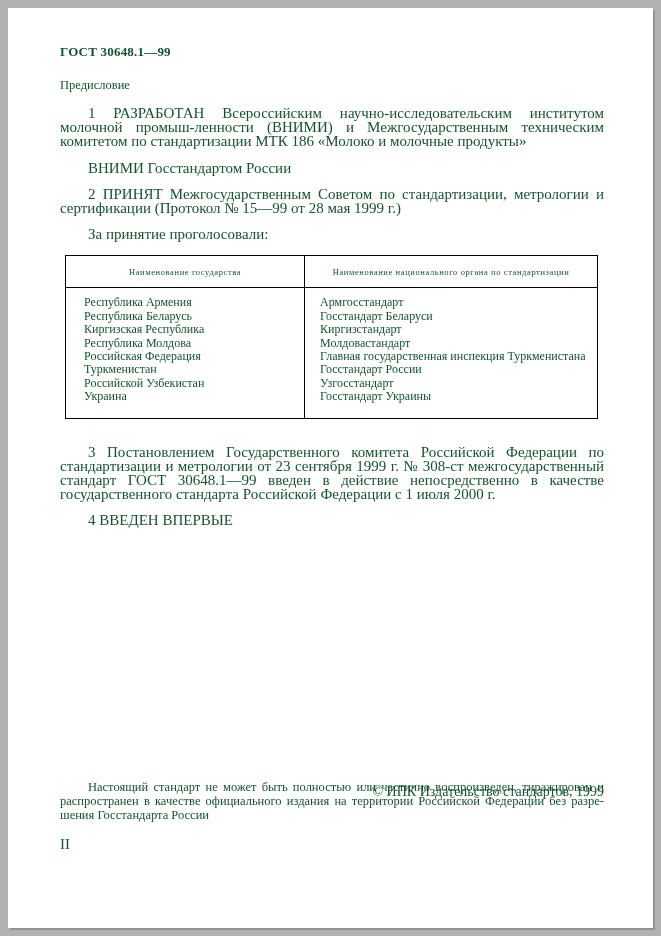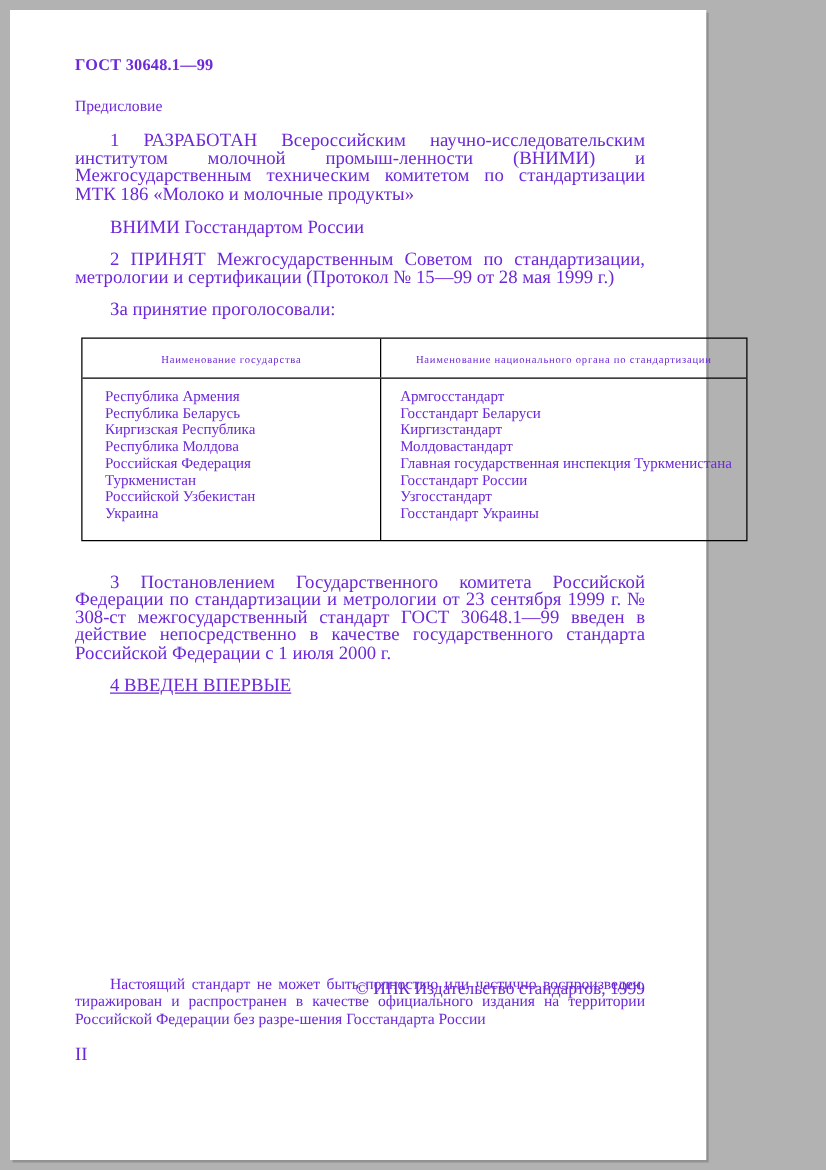--- a/index.html
+++ b/index.html
@@ -8,25 +8,25 @@
     width: 661px;
     height: 936px;
     background: #b2b2b2;
     overflow: hidden;
     font-family: "Liberation Serif", "DejaVu Serif", serif;
   }
   .page {
     position: absolute;
     left: 8px;
     top: 8px;
-    width: 557px;
+    width: 645px;
     height: 920px;
     background: #ffffff;
     box-shadow: 2px 2px 0 rgba(0,0,0,0.18);
-    color: #6d28d9;
+    color: #14532d;
     box-sizing: border-box;
     padding: 36px 49px 0 52px;
   }
   .gost-header {
     font-weight: bold;
     font-size: 13px;
     letter-spacing: 0.2px;
   }
   .doc-title {
     text-align: left;
@@ -145,21 +145,21 @@
         <div class="vt-line">Главная государственная инспекция Туркменистана</div>
         <div class="vt-line">Госстандарт России</div>
         <div class="vt-line">Узгосстандарт</div>
         <div class="vt-line">Госстандарт Украины</div>
       </div>
     </div>
   </div>
 
   <div class="para" style="margin-top: 26px;">3 Постановлением Государственного комитета Российской Федерации по стандартизации и метрологии от 23 сентября 1999 г. № 308-ст межгосударственный стандарт ГОСТ 30648.1—99 введен в действие непосредственно в качестве государственного стандарта Российской Федерации с 1 июля 2000 г.</div>
 
-  <div class="para" style=" text-decoration: underline;">4 ВВЕДЕН ВПЕРВЫЕ</div>
+  <div class="para" style="">4 ВВЕДЕН ВПЕРВЫЕ</div>
 
   <div class="copyright">© ИПК Издательство стандартов, 1999</div>
 
   <div class="repro-note">Настоящий стандарт не может быть полностью или частично воспроизведен, тиражирован и распространен в качестве официального издания на территории Российской Федерации без разре-шения Госстандарта России</div>
 
   <div class="page-number">II</div>
 
 </div>
 
 </body></html>

